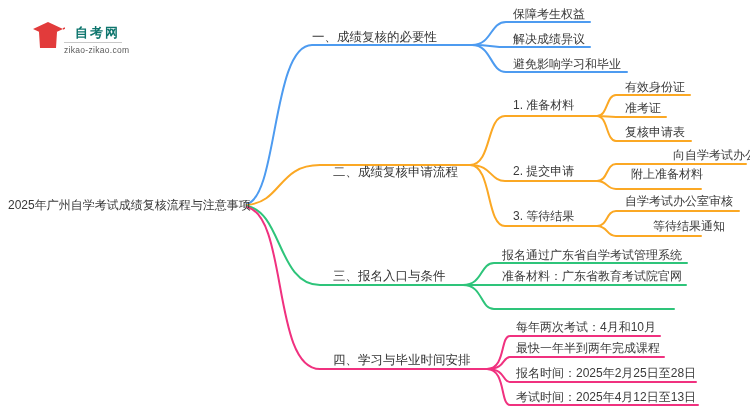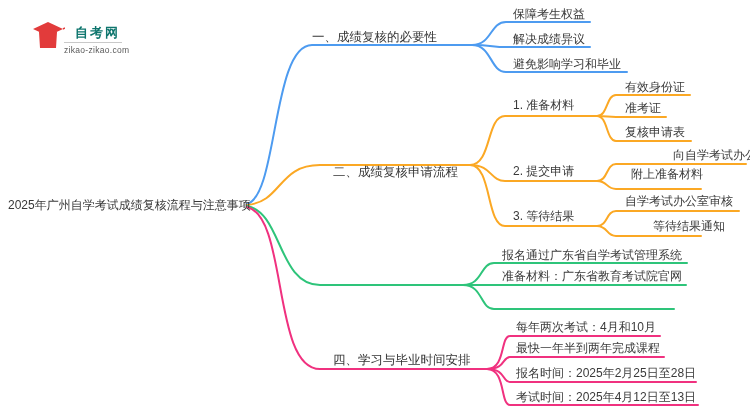--- a/index.html
+++ b/index.html
@@ -125,20 +125,21 @@
   <div class="node pos-b2s1">2. 提交申请</div>
   <div class="node pos-b2s2">3. 等待结果</div>
   <div class="node pos-b2l0">有效身份证</div>
   <div class="node pos-b2l1">准考证</div>
   <div class="node pos-b2l2">复核申请表</div>
   <div class="node pos-b2l3">向自学考试办公室申请</div>
   <div class="node pos-b2l4">附上准备材料</div>
   <div class="node pos-b2l5">自学考试办公室审核</div>
   <div class="node pos-b2l6">等待结果通知</div>
 
+  <div class="node branch-label pos-b3">三、报名入口与条件</div>
   <div class="node pos-b3c0">报名通过广东省自学考试管理系统</div>
   <div class="node pos-b3c1">准备材料：广东省教育考试院官网</div>
 
   <div class="node branch-label pos-b4">四、学习与毕业时间安排</div>
   <div class="node pos-b4c0">每年两次考试：4月和10月</div>
   <div class="node pos-b4c1">最快一年半到两年完成课程</div>
   <div class="node pos-b4c2">报名时间：2025年2月25日至28日</div>
   <div class="node pos-b4c3">考试时间：2025年4月12日至13日</div>
 
 </div>

